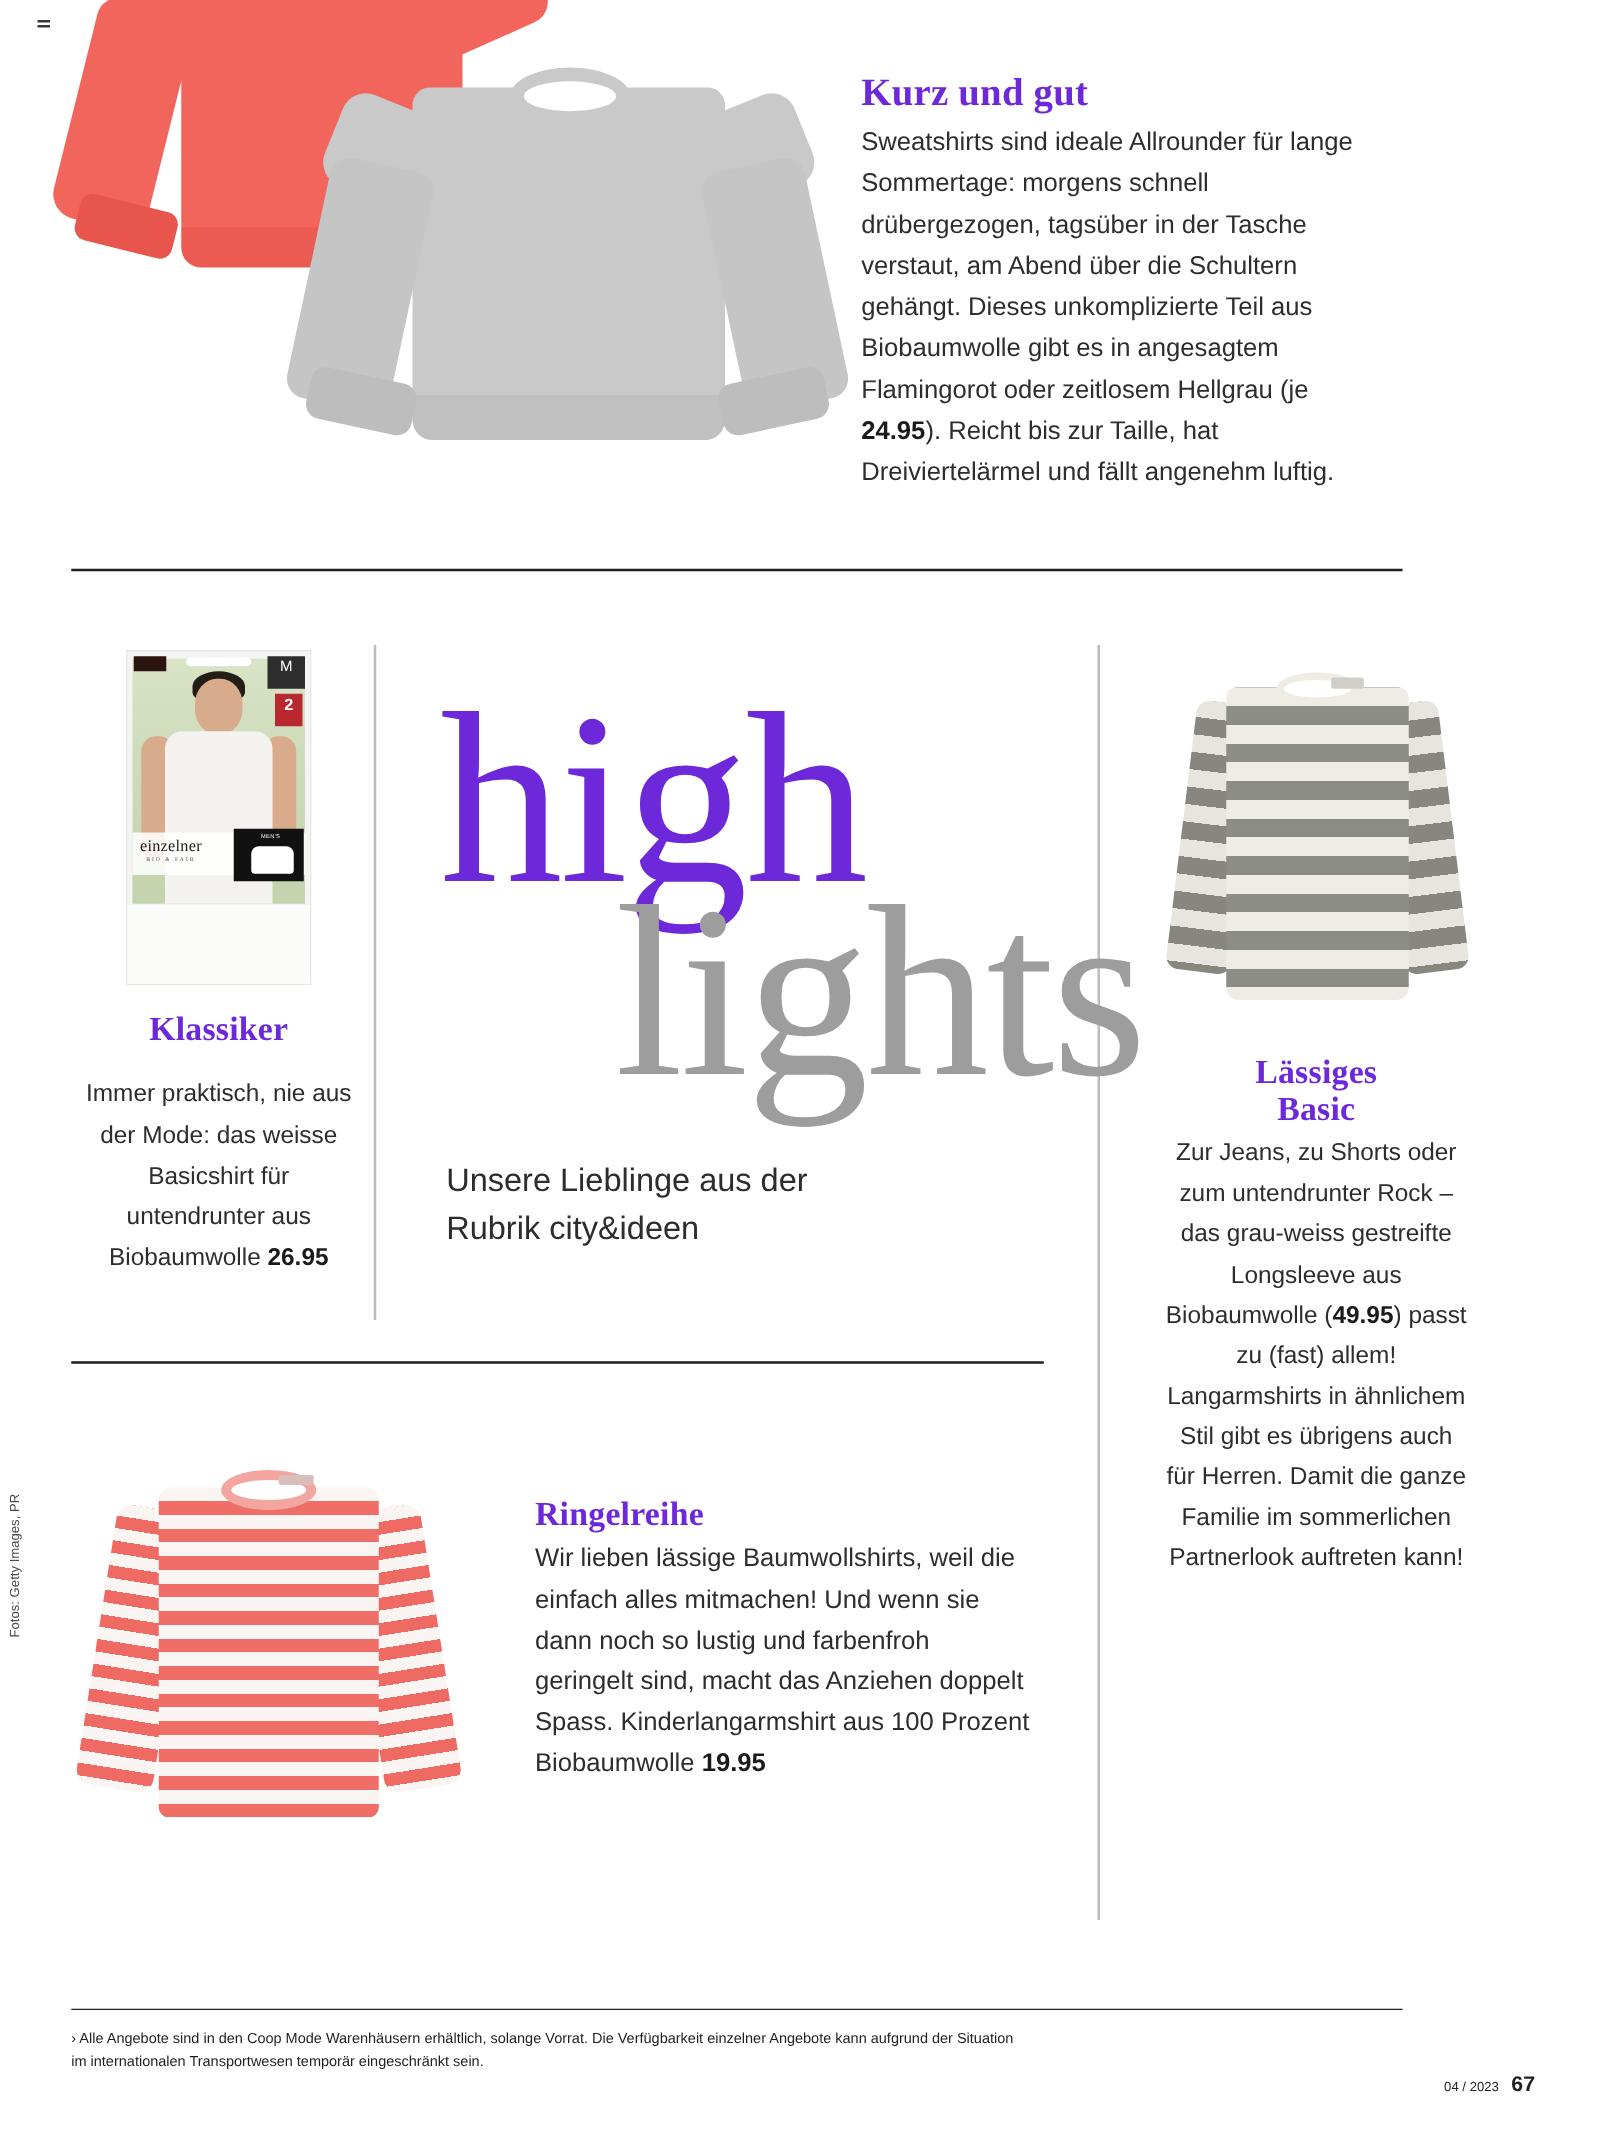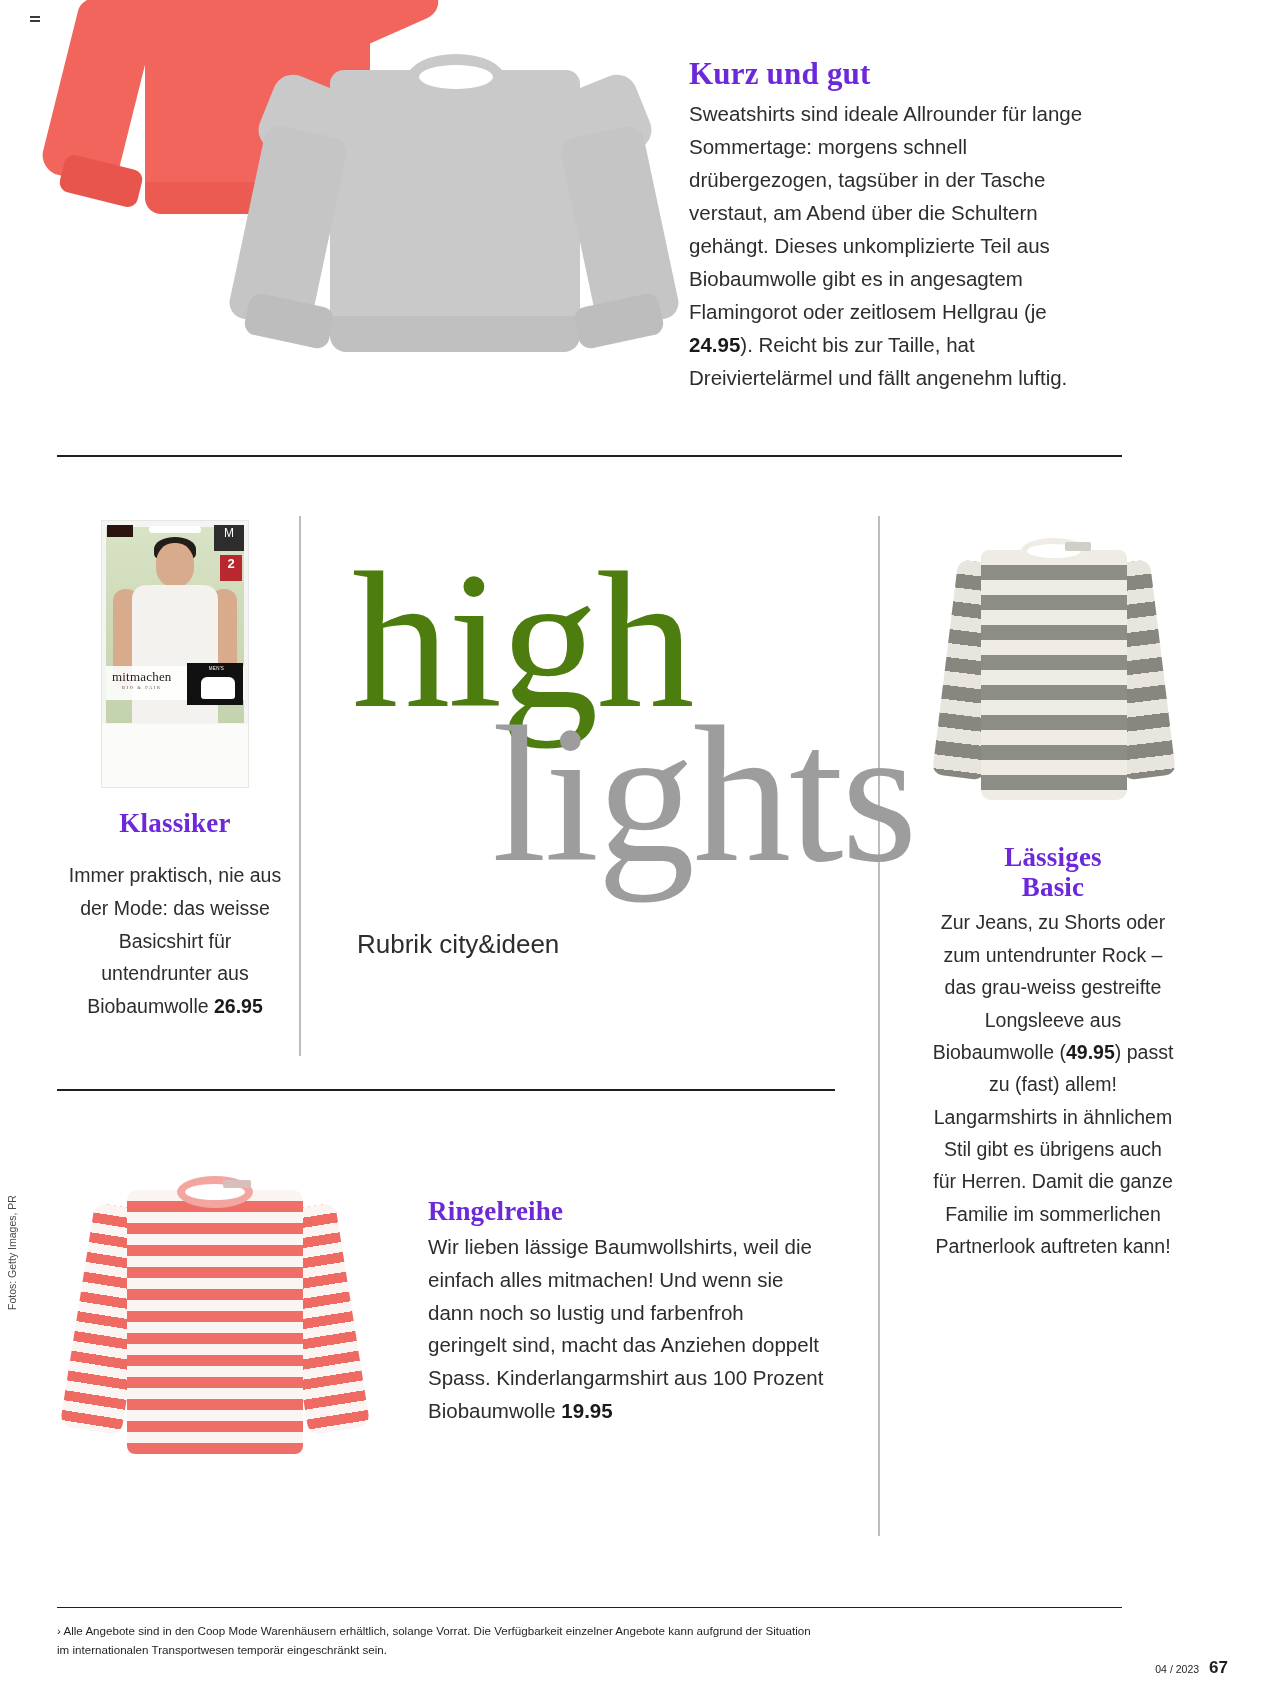--- a/index.html
+++ b/index.html
@@ -98,21 +98,21 @@
 
   #col-left h3{margin:20px 0 20px 0;font-size:27px;}
   #col-left p{margin:4px;font-size:19.5px;line-height:1.68;}
 
   #divider-v1{position:absolute;left:299px;top:516px;width:2px;height:540px;background:#bdbdbd;}
   #divider-v2{position:absolute;left:878px;top:516px;width:2px;height:1020px;background:#bdbdbd;}
 
   
   #highlights{position:absolute;left:330px;top:528px;width:540px;height:400px;}
   #hl-high{position:absolute;left:22px;top:14px;font-family:"Liberation Serif",serif;
-     font-size:196px;line-height:1;color:#4d7c0f;letter-spacing:-2px;}
+     font-size:196px;line-height:1;color:#6d28d9;letter-spacing:-2px;}
   #hl-lights{position:absolute;left:162px;top:168px;font-family:"Liberation Serif",serif;
      font-size:196px;line-height:1;color:#9d9d9d;letter-spacing:-2px;}
 
   #highlights-sub{position:absolute;left:357px;top:925px;width:430px;}
   #highlights-sub p{margin:0;font-size:26px;line-height:1.47;color:#2d2d2d;}
 
   
   #col-right{position:absolute;left:930px;top:528px;width:246px;text-align:center;}
   #stripe-top{width:212px;height:300px;margin:0 auto;position:relative;}
   #stripe-top .t-body{position:absolute;left:34px;top:22px;width:146px;height:250px;
@@ -219,37 +219,38 @@
         <div class="person-head"></div>
         <div class="person-armL"></div>
         <div class="person-armR"></div>
         <div class="person-body"></div>
       </div>
       <div class="hang-hole"></div>
       <div class="badge-coop"></div>
       <div class="badge-size">M</div>
       <div class="badge-two">2</div>
       <div class="brandband"></div>
-      <div class="brand"><span>mitmachen</span><small>BIO &amp; FAIR</small></div>
+      <div class="brand"><span>einzelner</span><small>BIO &amp; FAIR</small></div>
       <div class="blackbox">
         <div class="tiny">MEN'S</div>
         <div class="tee"></div>
       </div>
       <div class="bottom"></div>
     </div>
     <h3 class="serif-h">Klassiker</h3>
     <p class="body-txt"><span>Immer praktisch, nie aus der Mode: das weisse Basicshirt für untendrunter aus Biobaumwolle </span><span class="b">26.95</span></p>
   </div>
 
   <div id="highlights">
     <div id="hl-high">high</div>
     <div id="hl-lights">lights</div>
   </div>
 
   <div id="highlights-sub">
+    <p class="body-txt">Unsere Lieblinge aus der</p>
     <p class="body-txt">Rubrik city&amp;ideen</p>
   </div>
 
   <div id="col-right">
     <div id="stripe-top">
       <div class="t-armL"></div>
         <div class="t-armR"></div>
       <div class="t-body"></div>
       <div class="t-neck"></div>
       <div class="t-tag"></div>

